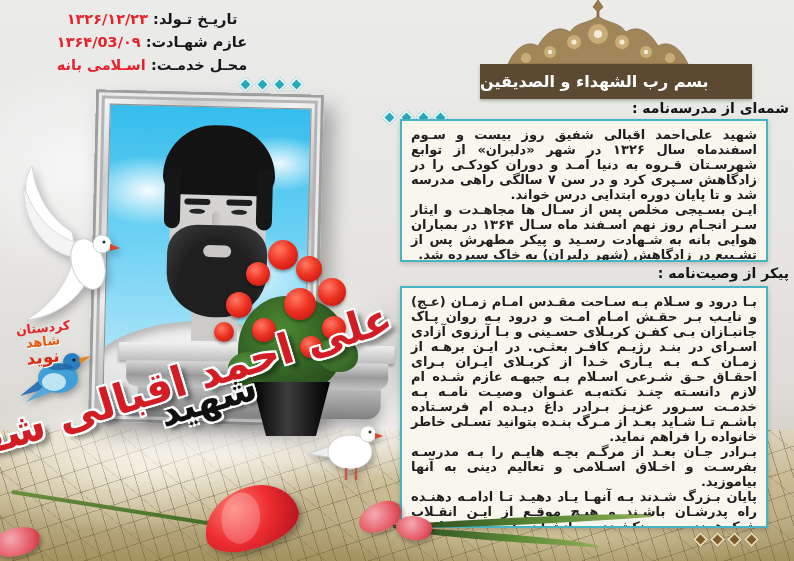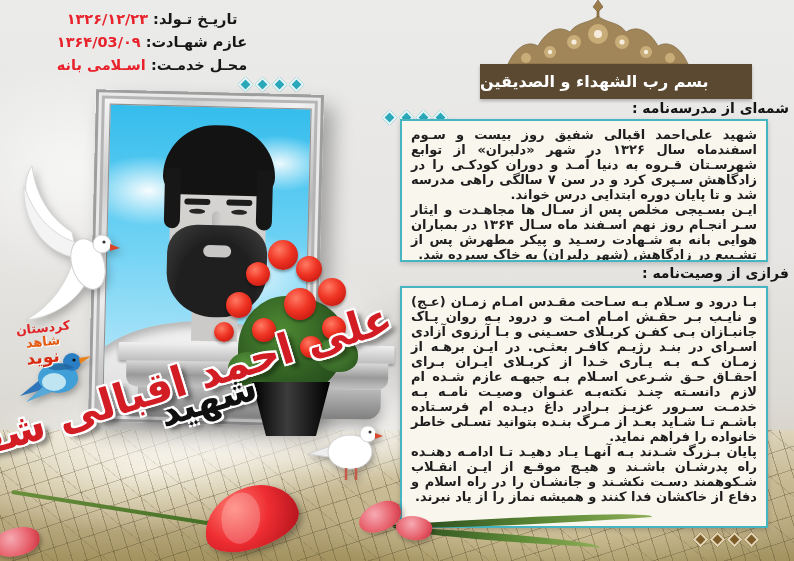--- a/index.html
+++ b/index.html
@@ -230,23 +230,24 @@
   </div>
   <div class="banner">بسم رب الشهداء و الصدیقین</div>
 
   <div class="sec-head h1">شمه‌ای از مدرسه‌نامه :</div>
   <div class="panel bio">
     <p>شهید علی‌احمد اقبالی شفیق روز بیست و سـوم اسفندماه سال ۱۳۲۶ در شهر «دلبران» از توابع شهرسـتان قـروه به دنیا آمـد و دوران کودکـی را در زادگاهش سـپری کرد و در سن ۷ سالگی راهی مدرسه شد و تا پایان دوره ابتدایی درس خواند.</p>
     <p>ایـن بسـیجی مخلص پس از سـال ها مجاهـدت و ایثار سـر انجـام روز نهم اسـفند ماه سـال ۱۳۶۴ در بمباران هوایی بانه به شـهادت رسـید و پیکر مطهرش پس از تشـییع در زادگاهش (شهر دلبران) به خاک سپرده شد.</p>
 
   </div>
 
-  <div class="sec-head h2">فرازی از وصیت‌نامه :</div>
+  <div class="sec-head h2">پیکر از وصیت‌نامه :</div>
   <div class="panel will">
     <p>بـا درود و سـلام بـه سـاحت مقـدس امـام زمـان (عـج) و نایـب بـر حقـش امـام امـت و درود بـه روان پـاک جانبـازان بـی کفـن کربـلای حسـینی و بـا آرزوی آزادی اسـرای در بنـد رژیـم کافـر بعثـی. در ایـن برهـه از زمـان کـه بـه یـاری خـدا از کربـلای ایـران بـرای احقـاق حـق شـرعی اسـلام بـه جبهـه عازم شـده ام لازم دانسـته چنـد نکته‌بـه عنـوان وصیـت نامـه بـه خدمـت سـرور عزیـز بـرادر داغ دیـده ام فرسـتاده باشـم تـا شـاید بعـد از مـرگ بنـده بتوانید تسـلی خاطر خانواده را فراهم نماید.</p>
+    <p>بـرادر جـان بعـد از مرگـم بچـه هایـم را بـه مدرسـه بفرسـت و اخـلاق اسـلامی و تعالیم دینی به آنها بیاموزید.</p>
     <p>پایان بـزرگ شـدند بـه آنهـا یـاد دهیـد تـا ادامـه دهنـده راه پدرشـان باشـند و هیـچ موقـع از ایـن انقـلاب شـکوهمند دسـت نکشـند و جانشـان را در راه اسلام و دفاع از خاکشان فدا کنند و همیشه نماز را از یاد نبرند.</p>
   </div>
 
   <div class="frame">
     <div class="photo">
       <div class="man">
         <div class="shoulders"></div>
         <div class="neck"></div>
         <div class="face"></div>
         <div class="hair"></div>

